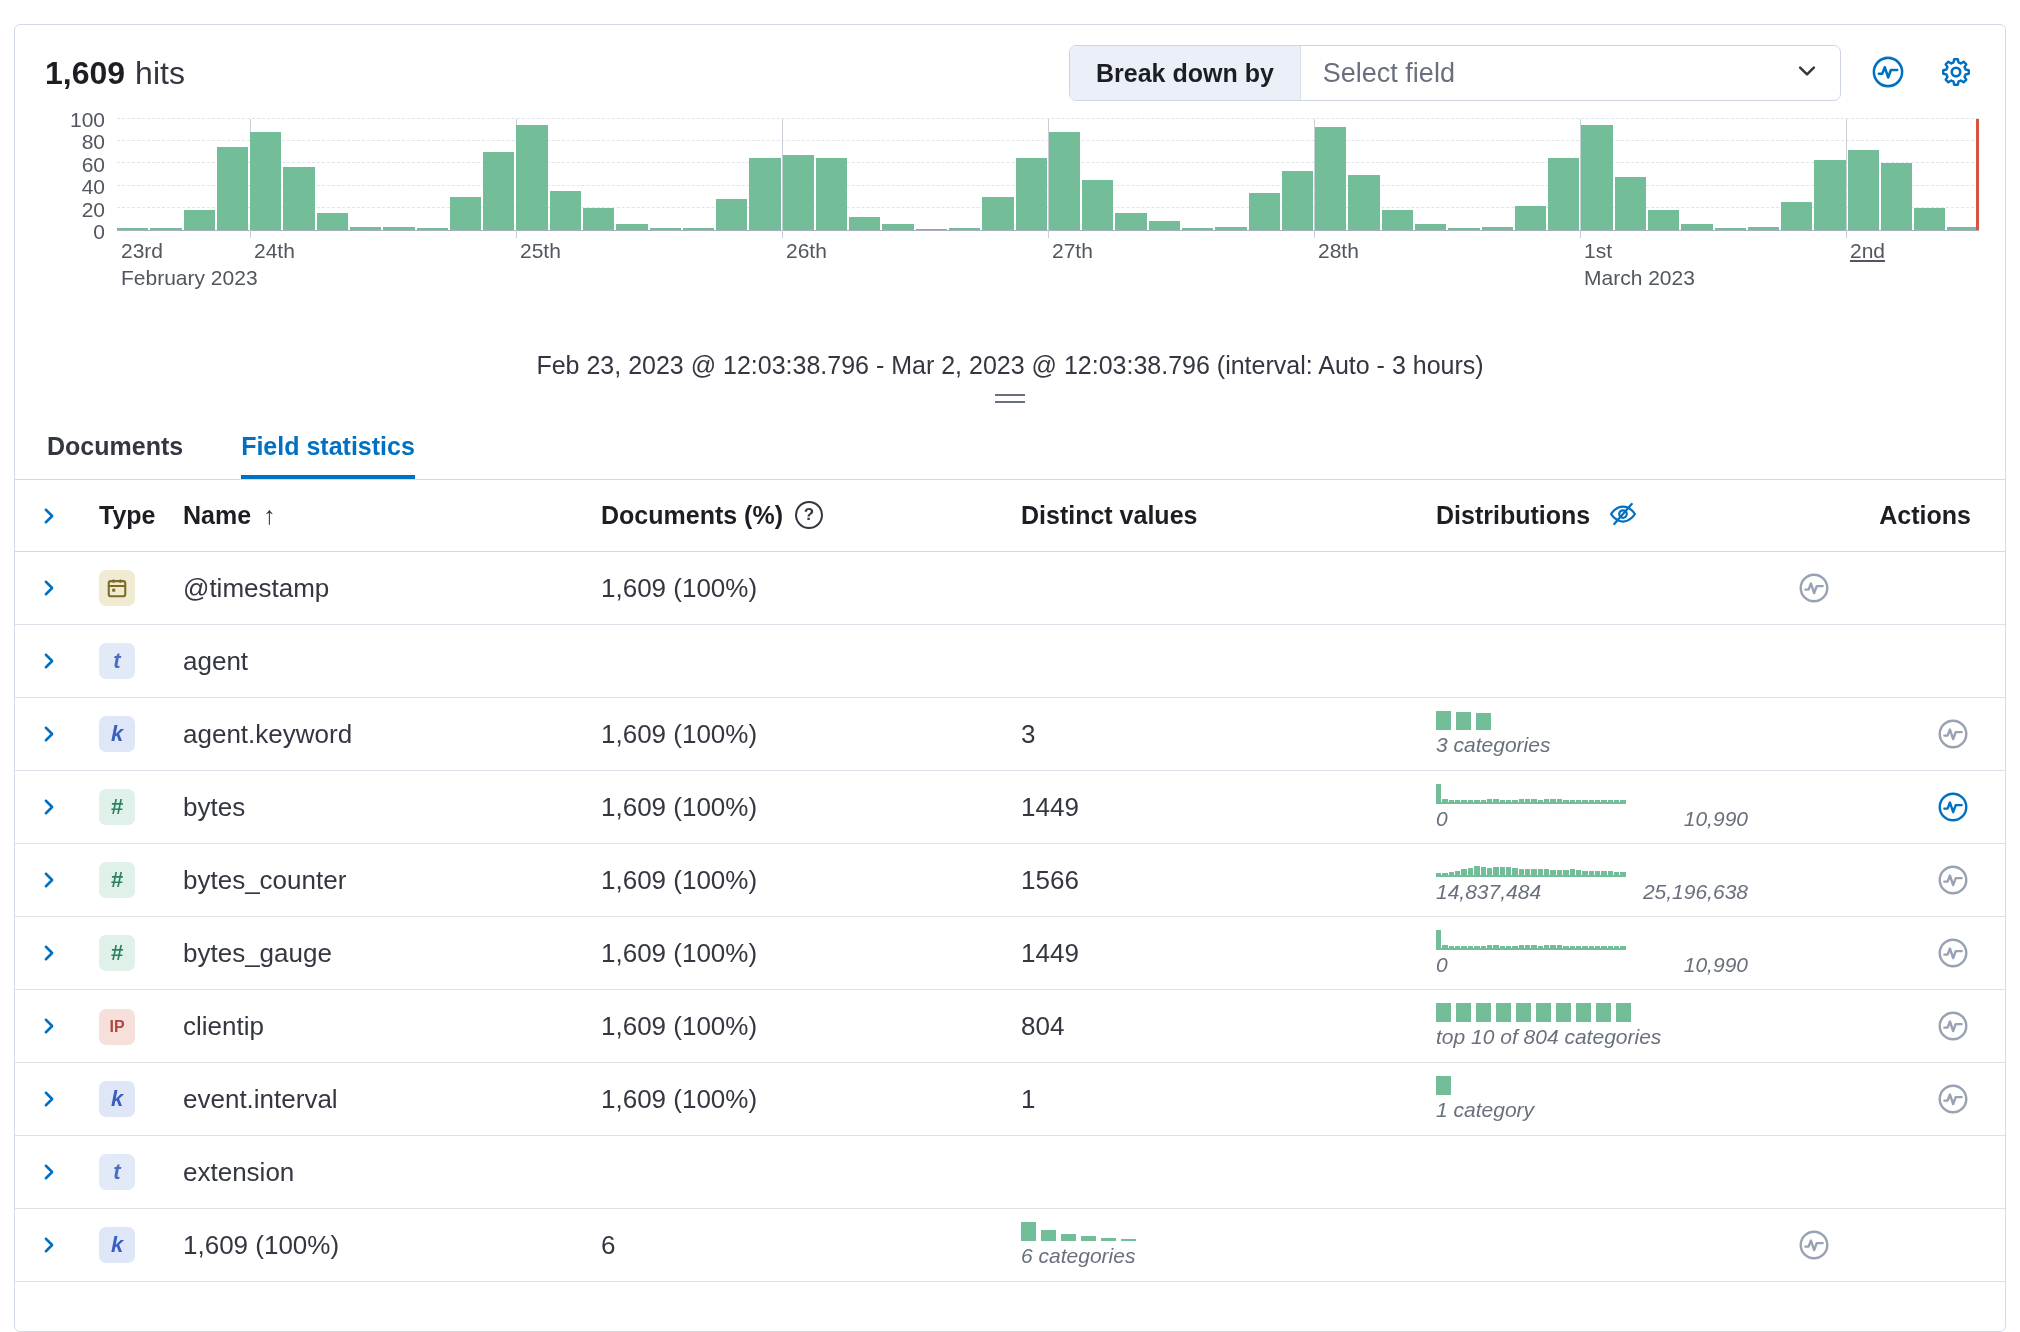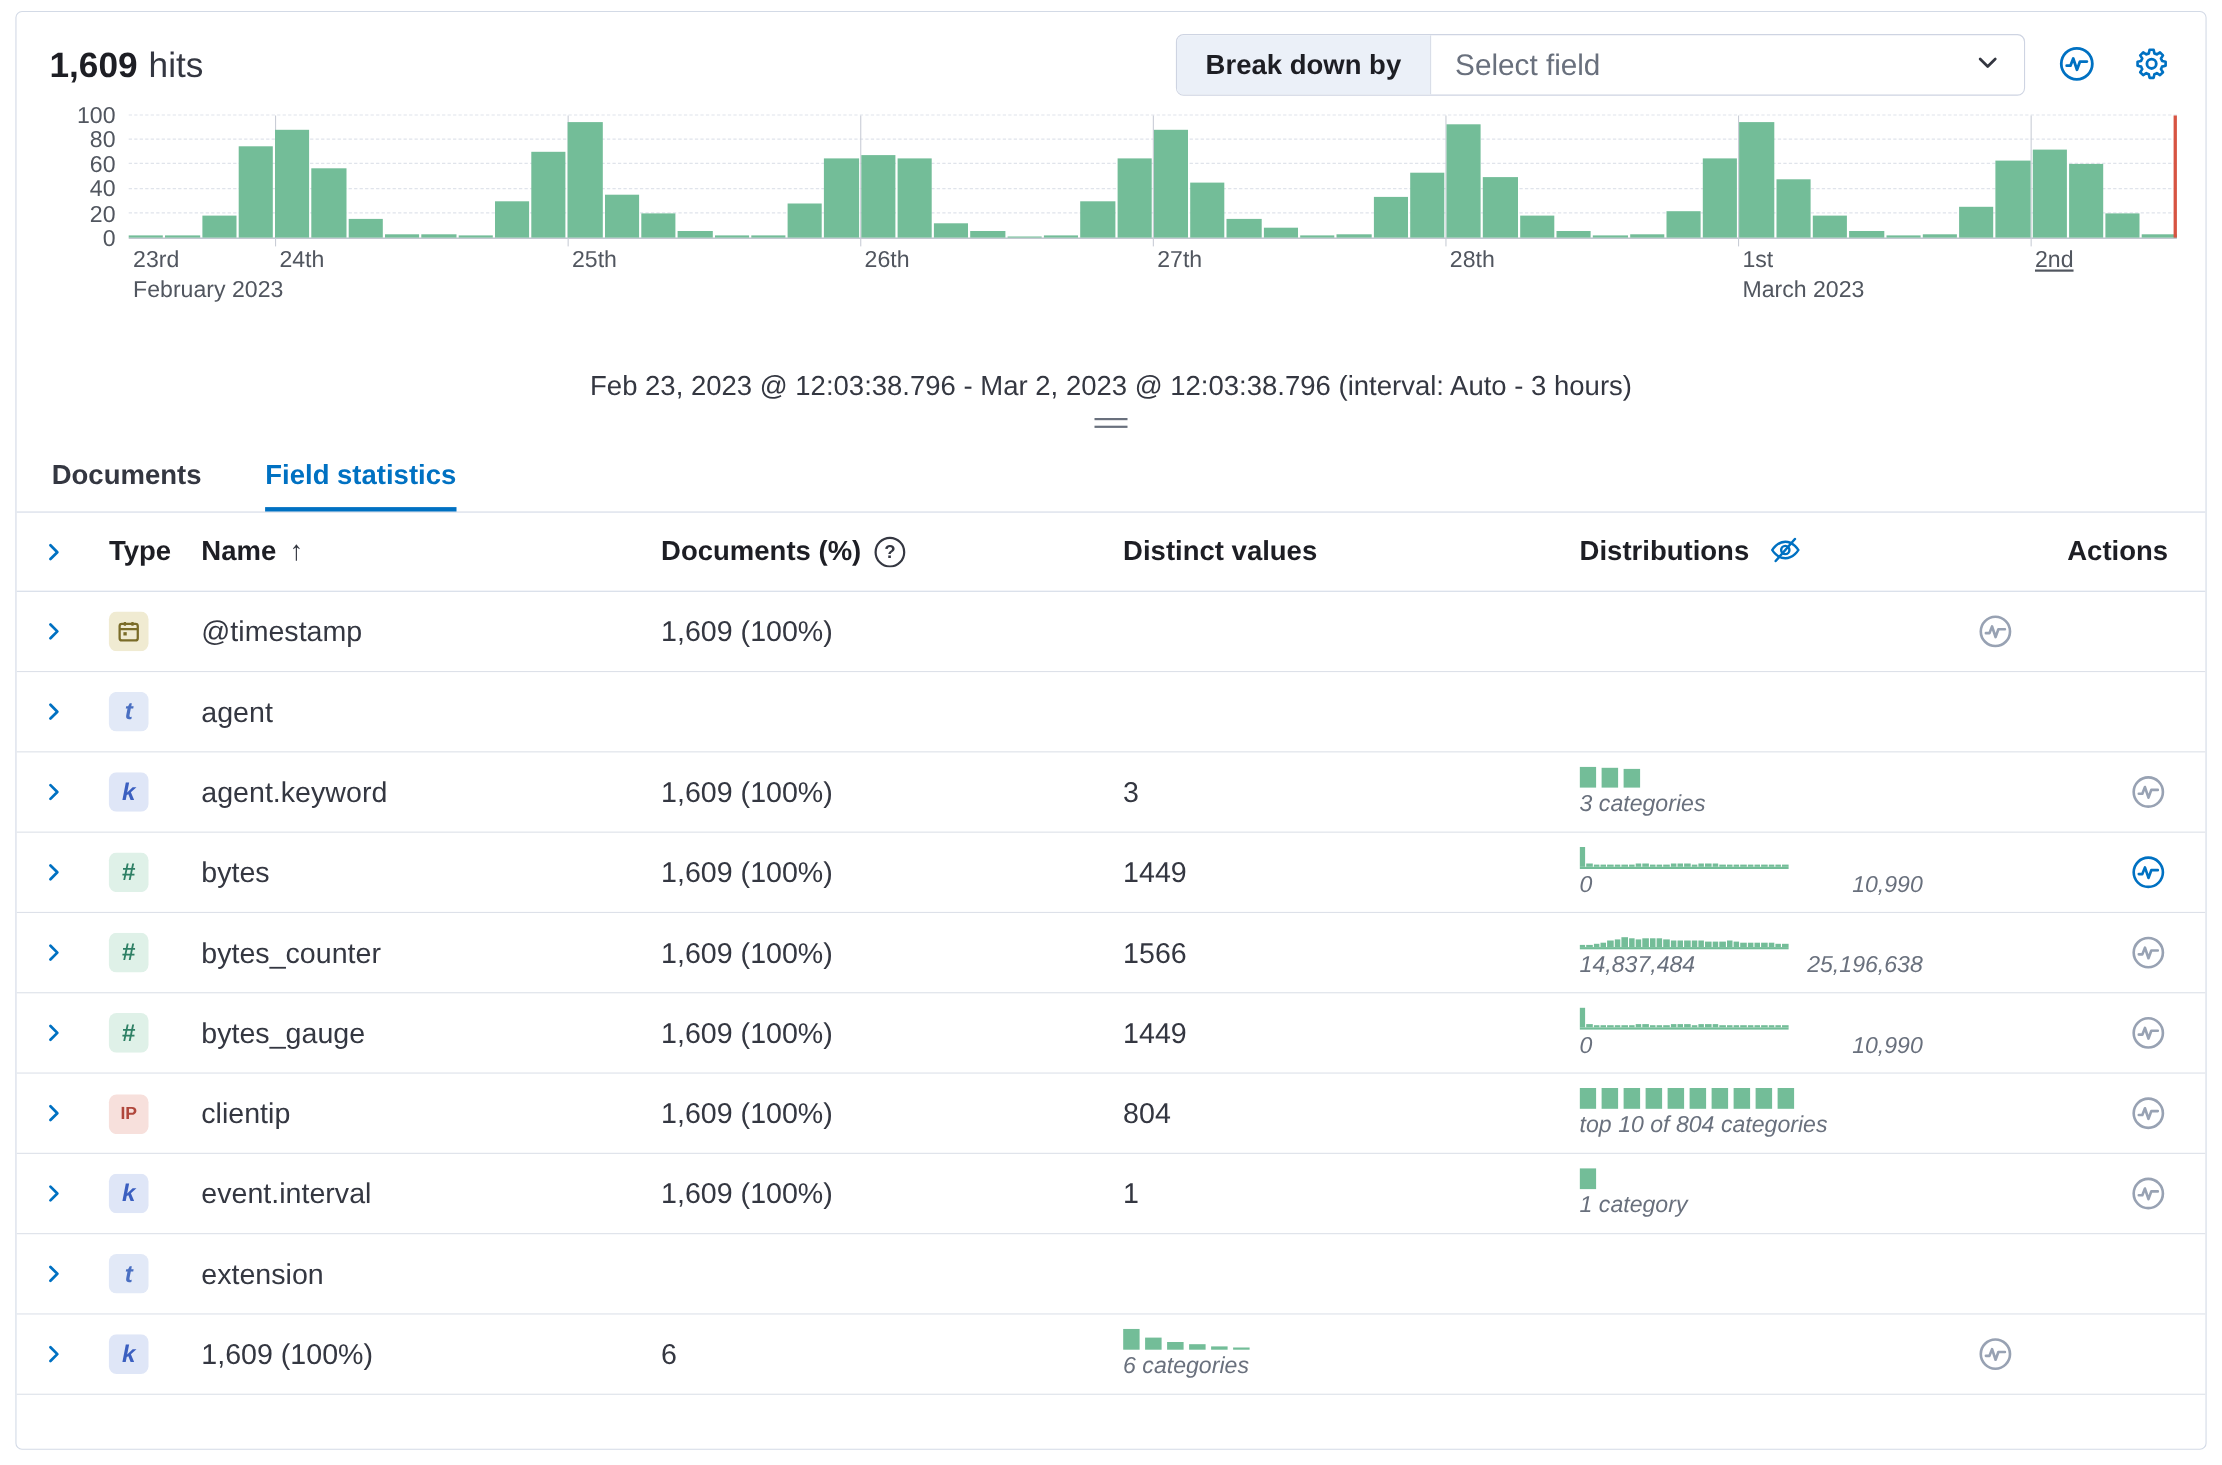--- a/index.html
+++ b/index.html
@@ -1,21 +1,21 @@
 <!DOCTYPE html>
 <html><head>
 <meta charset="utf-8">
 <style>
   * { box-sizing: border-box; }
   body {
     margin: 0; width: 2020px; height: 1332px; background: #fff;
     font-family: "Liberation Sans", "DejaVu Sans", sans-serif;
     color: #343741; overflow: hidden;
   }
-  .panel { margin: 10px 14px; border: 1px solid #D3DAE6; border-radius: 6px; height: 1308px; overflow: hidden; background: #fff; }
+  .panel { margin: 24px 14px; border: 1px solid #D3DAE6; border-radius: 6px; height: 1308px; overflow: hidden; background: #fff; }
 
   
   .topbar { display: flex; justify-content: space-between; align-items: center; padding: 20px 28px 10px 30px; }
   .hits-num { font-size: 32px; font-weight: 700; color: #1D1E24; }
   .hits-label { font-size: 32px; font-weight: 400; color: #343741; margin-left: 10px; }
   .top-controls { display: flex; align-items: center; gap: 26px; }
   .breakdown { display: flex; height: 56px; border: 1px solid #CED4E2; border-radius: 7px; overflow: hidden; width: 772px; background: #fff; }
   .prepend { background: #EBF0F8; padding: 0 26px; display: flex; align-items: center; font-weight: 700; font-size: 25px; color: #1D1E24; border-right: 1px solid #D9DEE8; white-space: nowrap; }
   .select { flex: 1; display: flex; align-items: center; justify-content: space-between; padding: 0 22px; font-size: 27px; color: #69707D; cursor: pointer; }
   .iconbtn { background: none; border: none; color: #0071C2; width: 42px; height: 42px; display: flex; align-items: center; justify-content: center; cursor: pointer; padding: 0; }
@@ -43,21 +43,21 @@
   .tab { font-size: 25px; font-weight: 700; color: #343741; padding-bottom: 14px; border-bottom: 4px solid transparent; cursor: pointer; }
   .tab.active { color: #0071C2; border-bottom-color: #0071C2; }
 
   
   .thead, .trow { display: grid; grid-template-columns: 46px 98px 418px 420px 415px 430px 1fr; align-items: center; padding-left: 24px; border-bottom: 1px solid #DDE1E9; }
   .thead { height: 72px; font-weight: 700; font-size: 25px; color: #1D1E24; border-bottom-color: #D3DAE6; }
   .trow { height: 73px; font-size: 26px; }
   .cell { overflow: hidden; }
   .c-type { padding-left: 14px; }
   .c-name { display: flex; align-items: center; gap: 12px; }
-  .c-docs { display: flex; align-items: center; gap: 12px; }
+  .c-docs { display: flex; gap: 12px; }
   .c-dist { display: flex; align-items: center; gap: 16px; }
   .c-actions { display: flex; justify-content: flex-end; padding-right: 34px; }
   .expbtn { background: none; border: none; color: #0071C2; cursor: pointer; width: 30px; height: 30px; padding: 0; display: flex; align-items: center; }
   .sort { font-size: 25px; color: #343741; }
   .helpbtn { width: 28px; height: 28px; border-radius: 50%; border: 2px solid #343741; background: none; color: #343741; font-size: 17px; font-weight: 700; display: inline-flex; align-items: center; justify-content: center; cursor: pointer; padding: 0; }
   .eyebtn { background: none; border: none; color: #0071C2; padding: 0; width: 34px; height: 34px; cursor: pointer; }
 
   .badge { width: 36px; height: 36px; border-radius: 7px; display: inline-flex; align-items: center; justify-content: center; font-size: 22px; font-weight: 700; }
   .badge.text { background: #E2E9F7; color: #4A6FC2; font-style: italic; }
   .badge.keyword { background: #DFE6F7; color: #3B5FC0; font-style: italic; }

